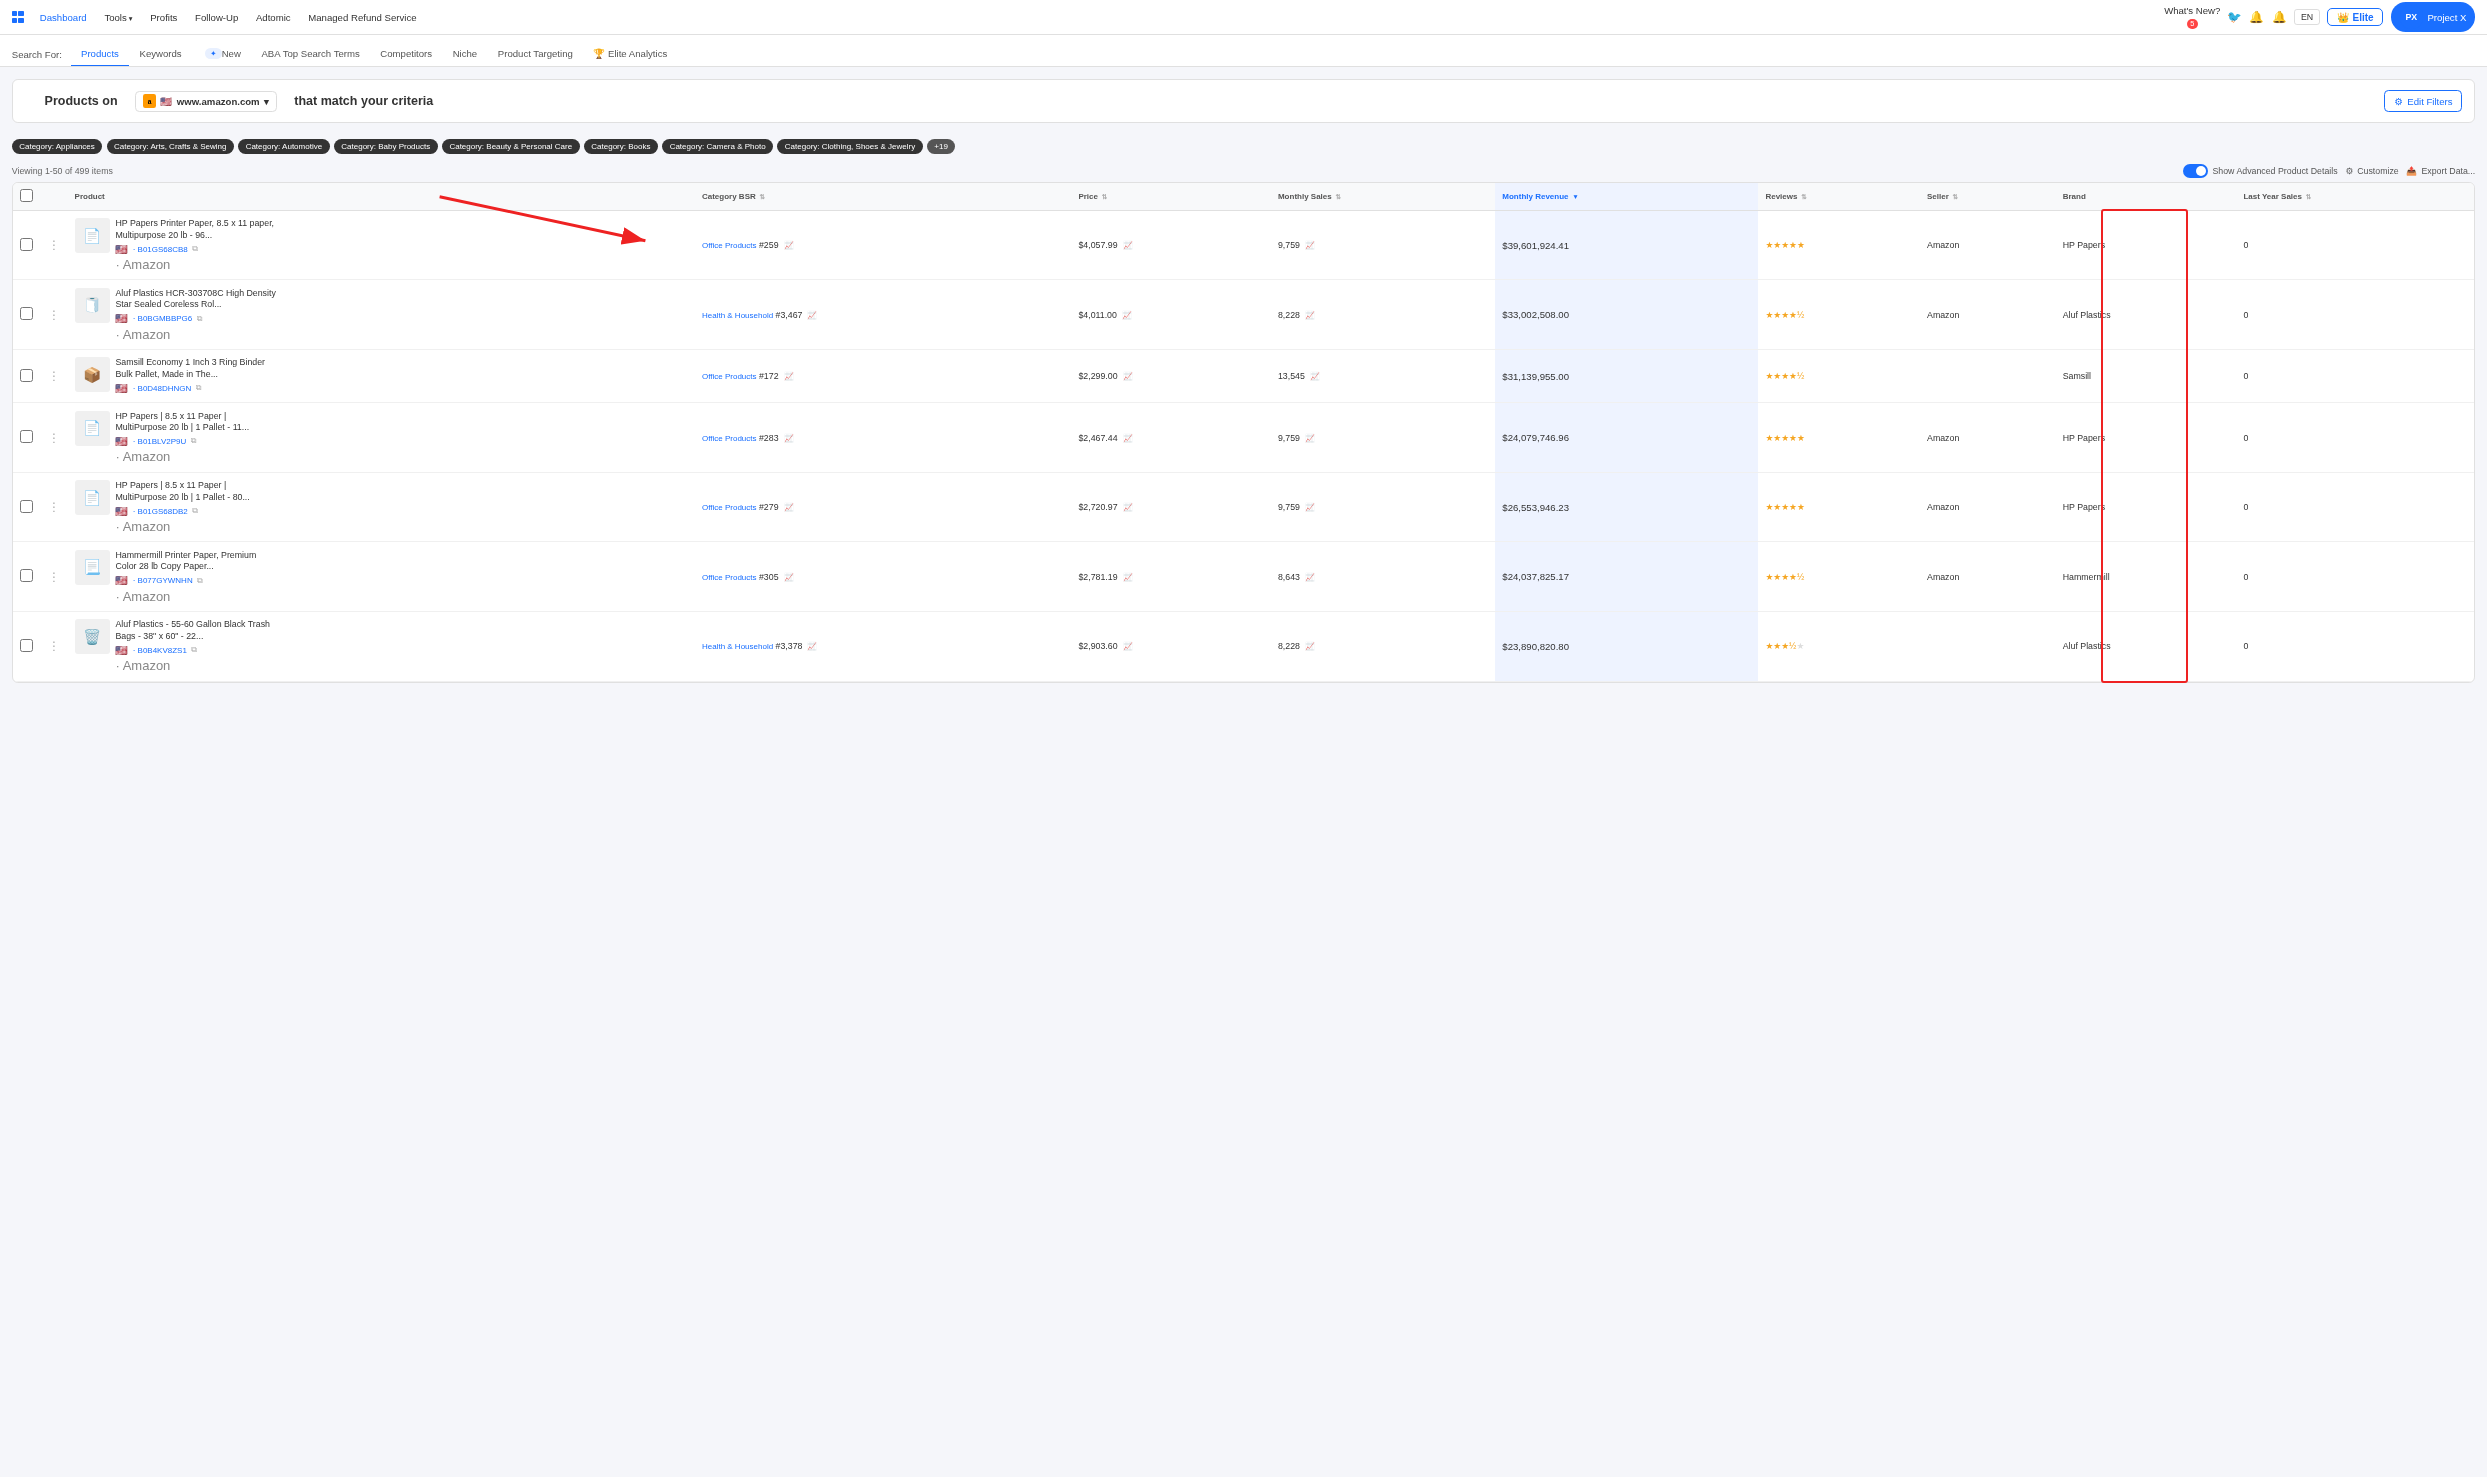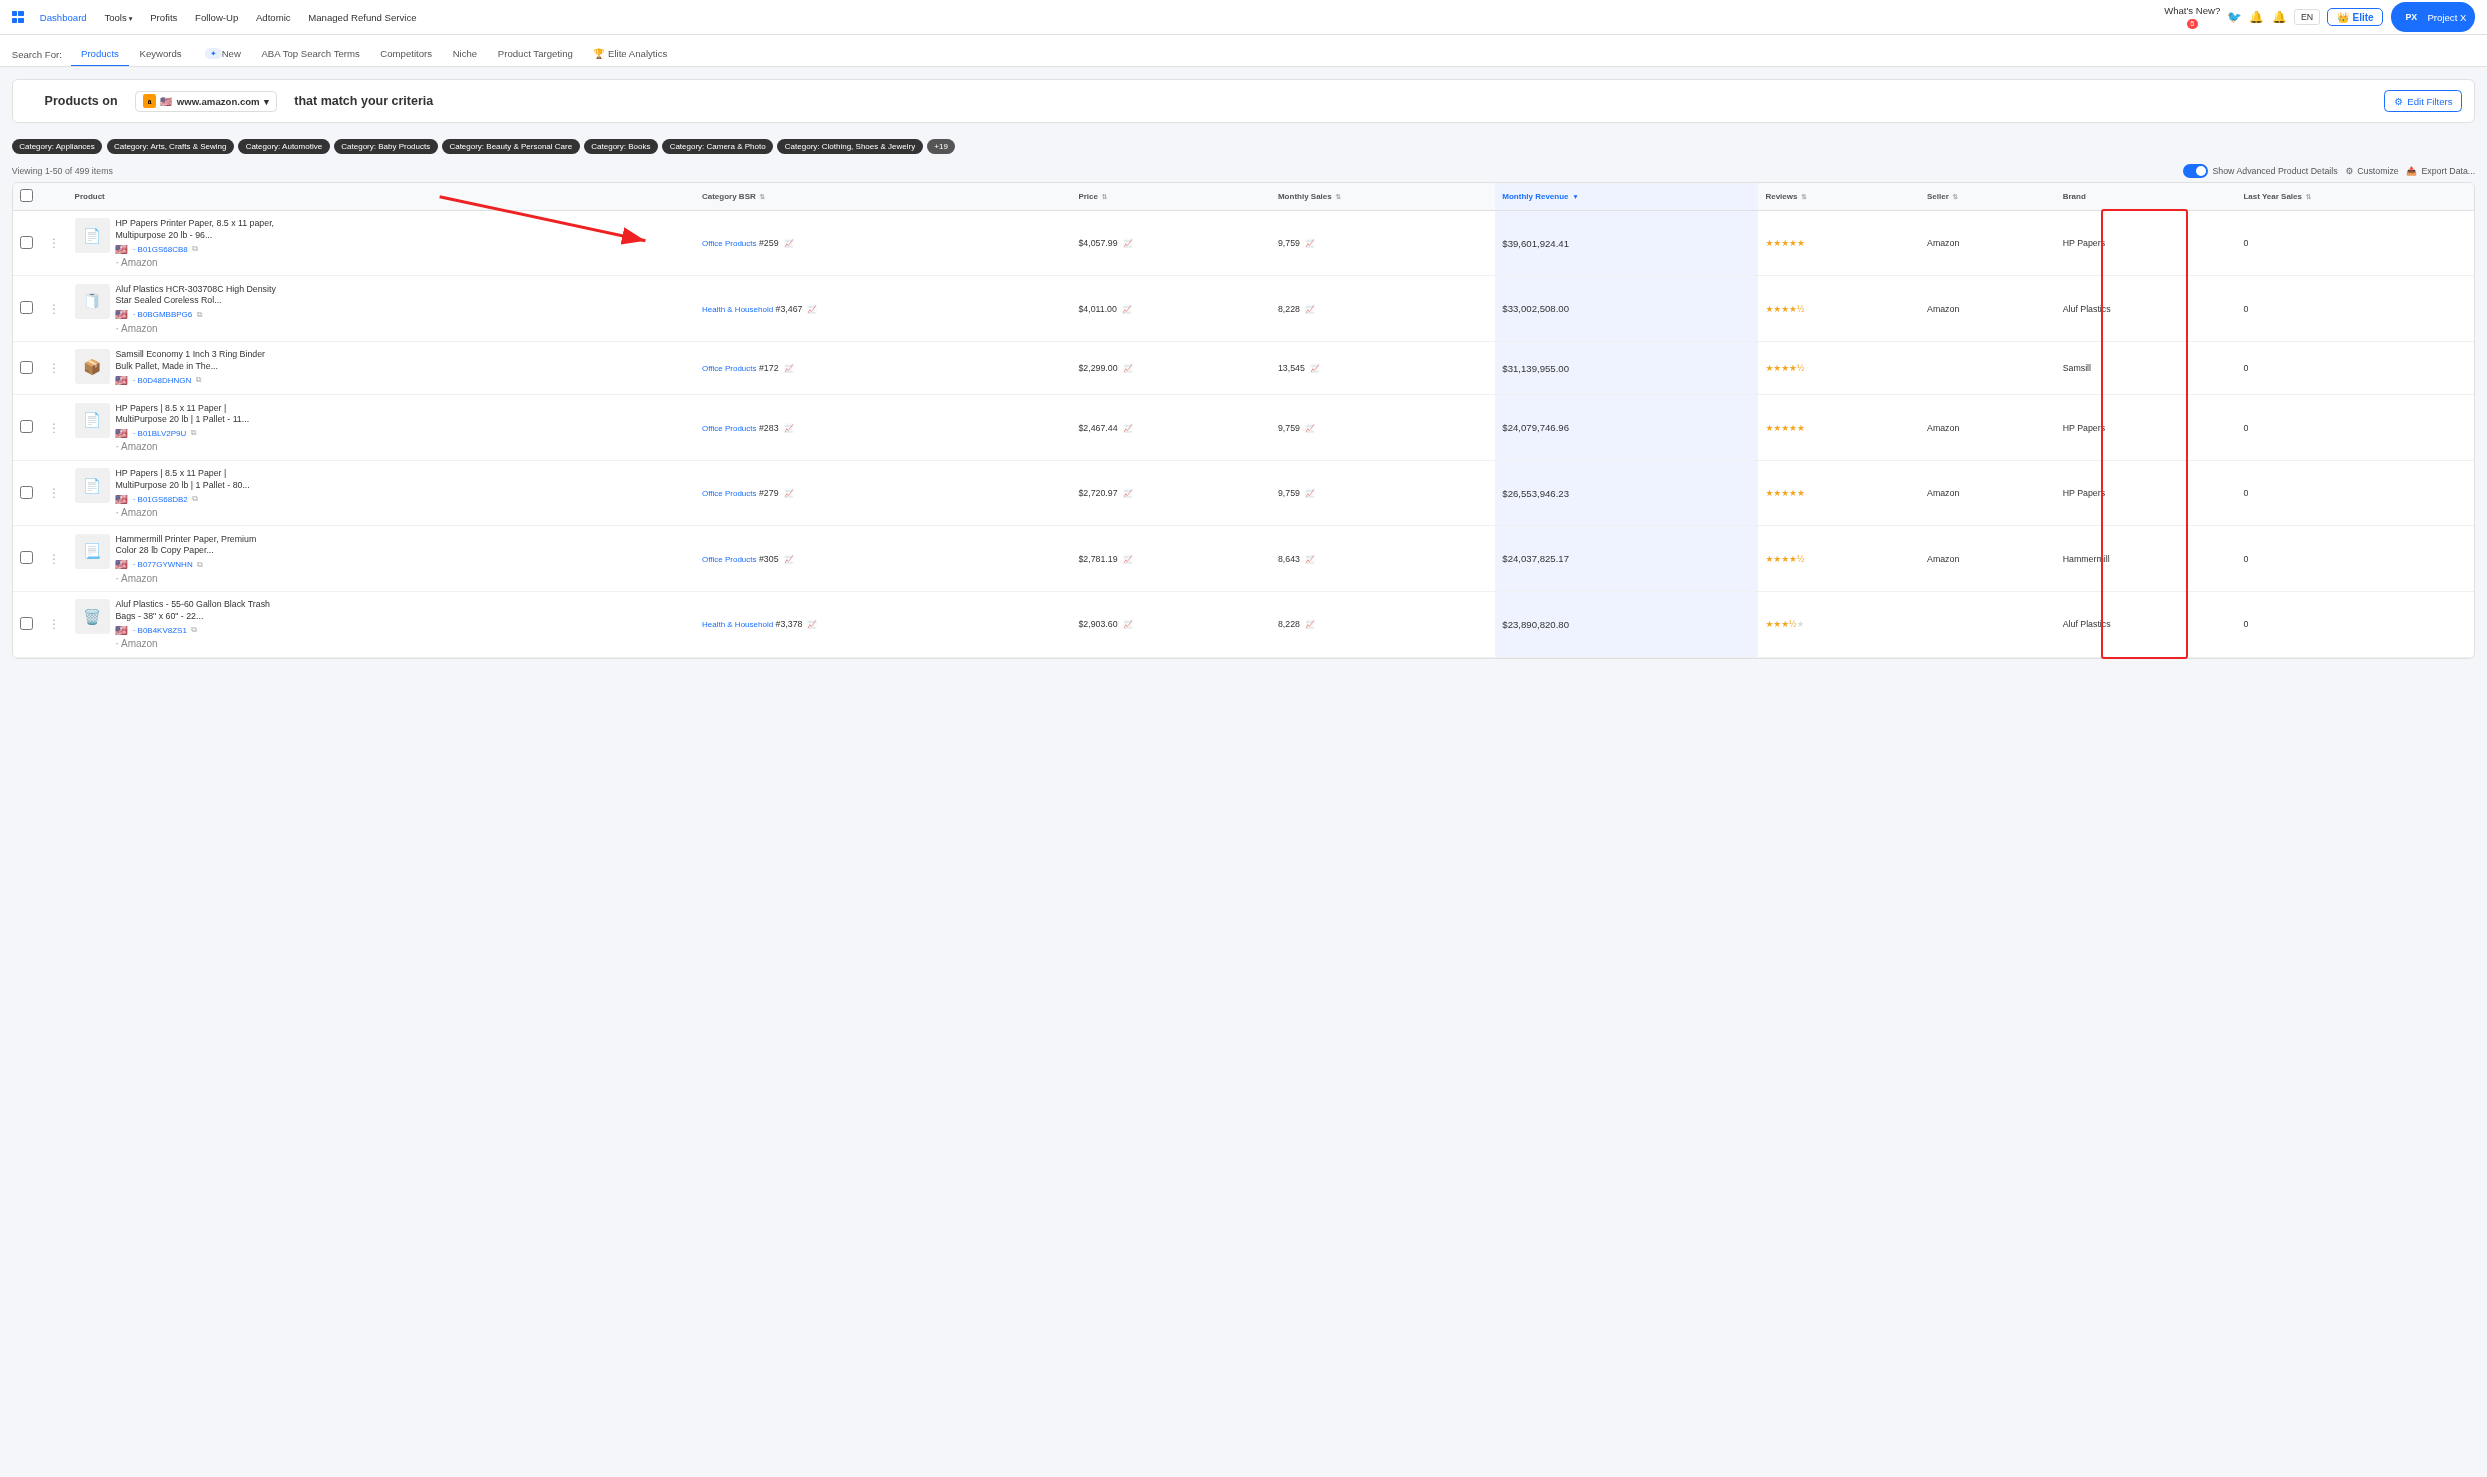--- a/index.html
+++ b/index.html
@@ -62,21 +62,21 @@
     td { padding: 7.4px 7.4px; border-bottom: 0.7px solid #f0f0f0; vertical-align: middle; }
     .checkbox-cell { width: 22px; }
     .menu-cell { width: 17.7px; color: #aaa; cursor: pointer; font-size: 11.8px; }
     .product-img { width: 35px; height: 35px; background: #f0f0f0; border-radius: 2.9px; display: flex; align-items: center; justify-content: center; font-size: 14.7px; flex-shrink: 0; }
     .product-info { display: flex; flex-direction: column; gap: 1.5px; }
     .product-name { font-size: 8.8px; color: #333; font-weight: 500; max-width: 162px; line-height: 1.3; }
     .product-meta { display: flex; align-items: center; gap: 4.4px; }
     .flag { font-size: 10.3px; }
     .asin { color: #1a6fff; font-size: 8px; cursor: pointer; }
     .copy-icon { color: #aaa; cursor: pointer; font-size: 8px; }
-    .sold-by { font-size: 10px; color: #888; }
+    .sold-by { font-size: 13px; color: #888; }
     .category-link { color: #1a6fff; font-size: 8px; cursor: pointer; }
     .bsr-num { font-size: 8.8px; color: #333; }
     .trend-icon { color: #aaa; cursor: pointer; font-size: 8px; margin-left: 2.9px; }
     .price-val { font-size: 8.8px; color: #333; }
     .sales-val { font-size: 8.8px; color: #333; }
     .revenue-val { font-size: 9.6px; color: #333; font-weight: 500; }
     .stars { color: #f5a623; font-size: 8.8px; }
     .seller-val { font-size: 8.8px; color: #333; }
     .brand-val { font-size: 8.8px; color: #333; }
     .last-year-val { font-size: 8.8px; color: #333; }

